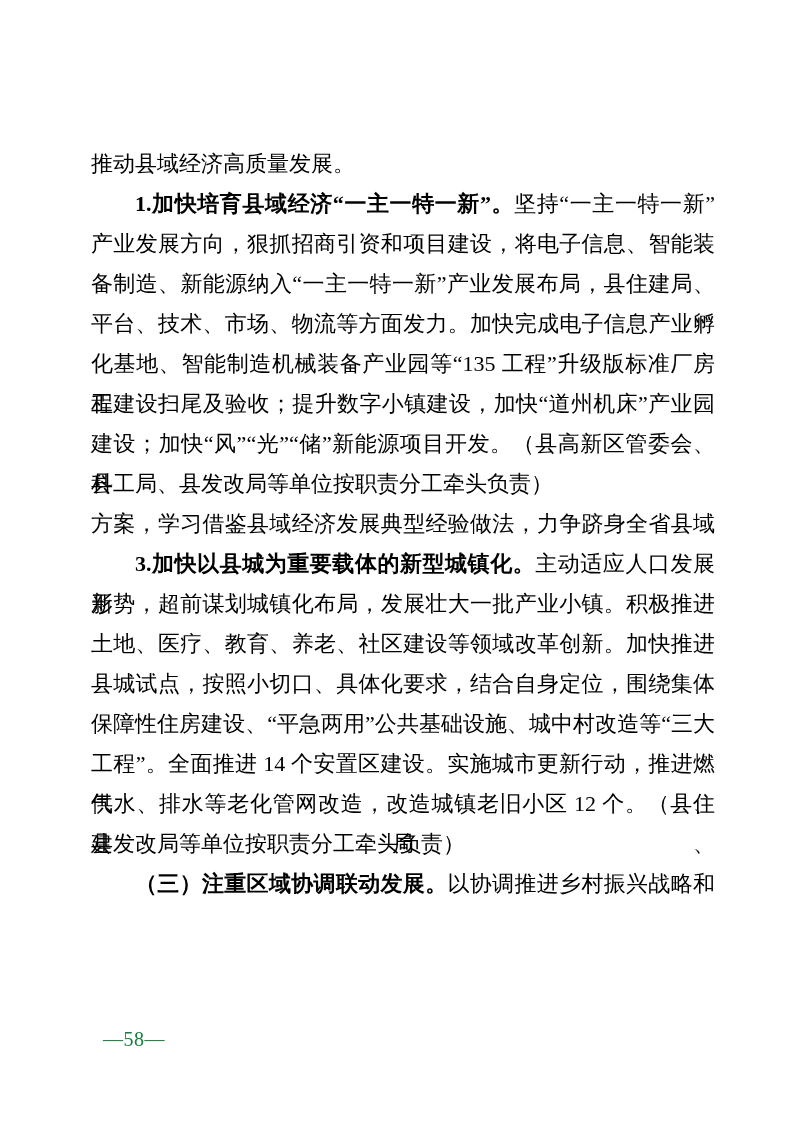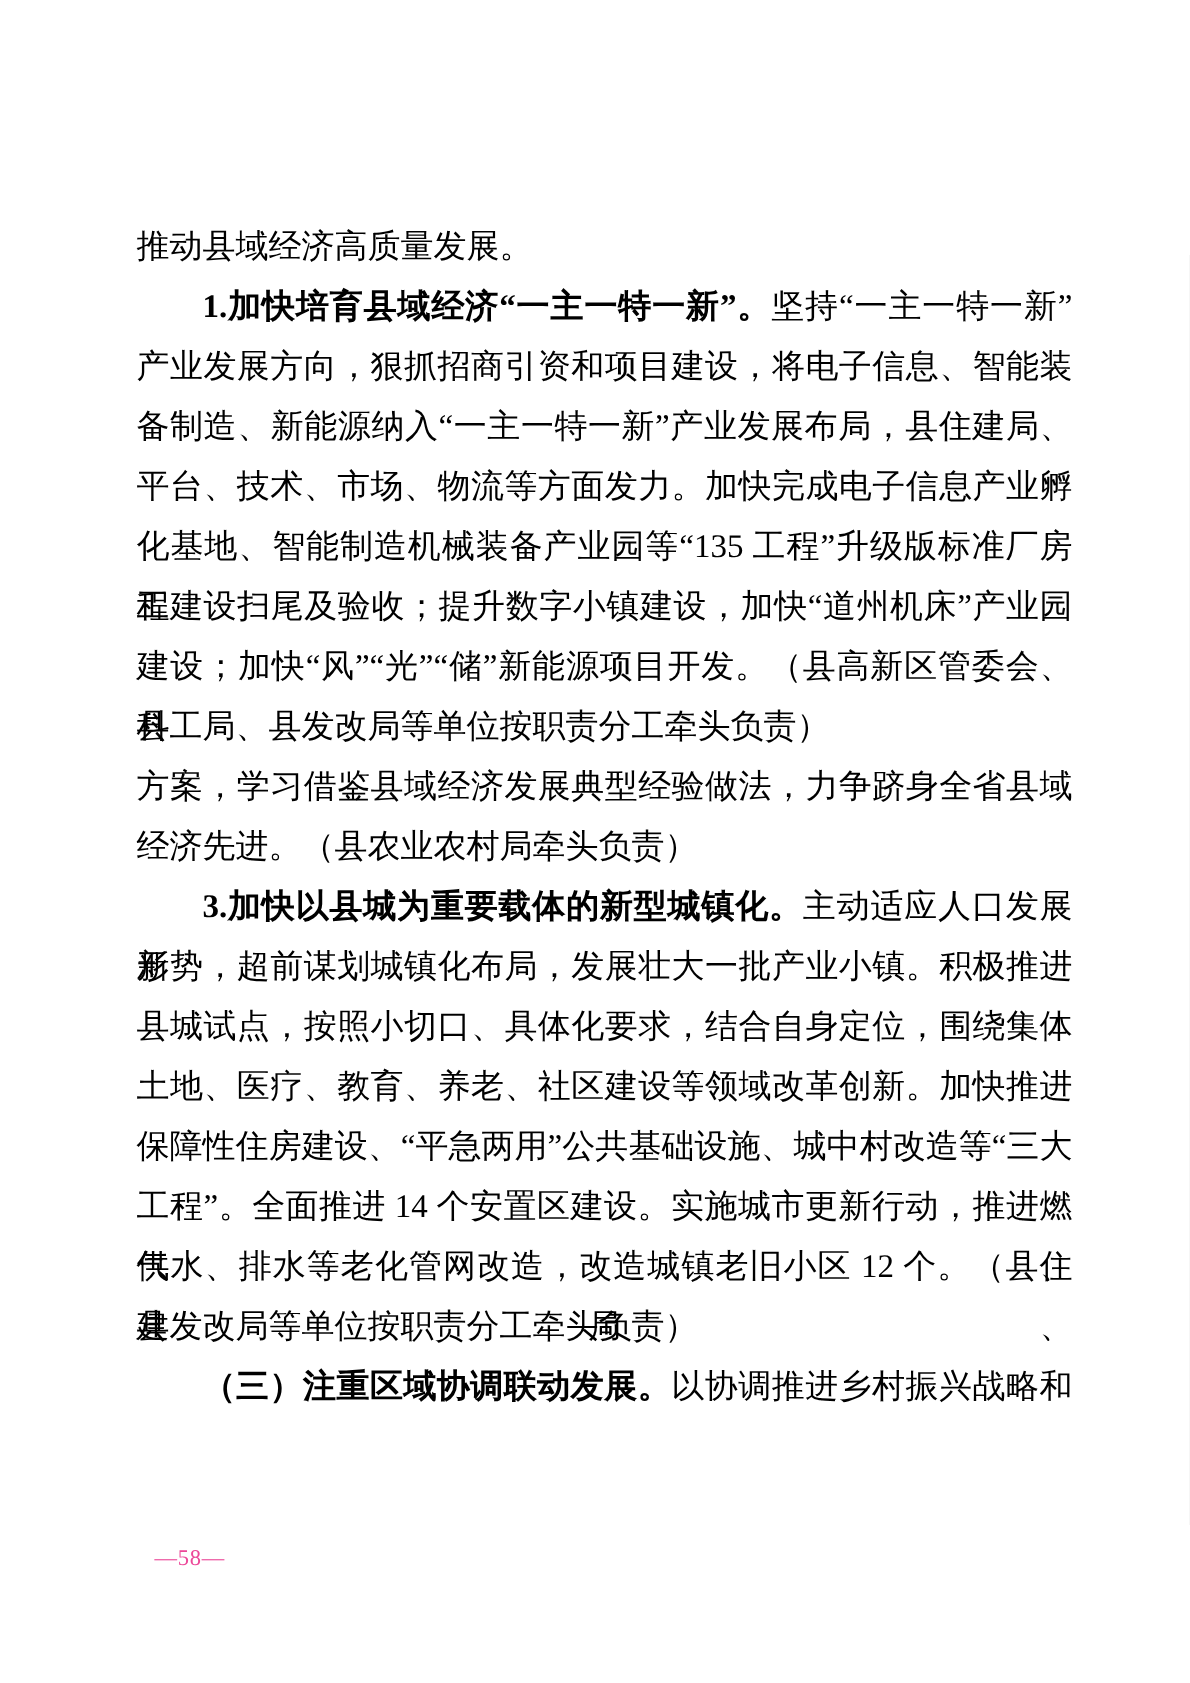--- a/index.html
+++ b/index.html
@@ -41,46 +41,45 @@
   }
   .line.indent {
     text-indent: 44px;
   }
   .seg { font-size: 22px; }
   .seg.bold { font-weight: bold; }
   .page-number {
     position: absolute;
     left: 103px;
     top: 1026px;
-    font-size: 15px;
+    font-size: 20px;
     line-height: 26px;
     letter-spacing: 0.5px;
-    color: #ec4899;
+    color: #15803d;
   }
 </style>
 </head>
 <body>
 
 <div class="page">
   <div class="doc-body">
       <div class="line"><span class="seg">推动县域经济高质量发展。</span></div>
       <div class="line indent fill"><span class="seg bold">1.加快培育县域经济“一主一特一新”。</span><span class="seg">坚持“一主一特一新”</span></div>
       <div class="line fill"><span class="seg">产业发展方向，狠抓招商引资和项目建设，将电子信息、智能装</span></div>
       <div class="line fill"><span class="seg">备制造、新能源纳入“一主一特一新”产业发展布局，县住建局、</span></div>
       <div class="line fill"><span class="seg">平台、技术、市场、物流等方面发力。加快完成电子信息产业孵</span></div>
       <div class="line fill"><span class="seg">化基地、智能制造机械装备产业园等“135 工程”升级版标准厂房工</span></div>
       <div class="line fill"><span class="seg">程建设扫尾及验收；提升数字小镇建设，加快“道州机床”产业园</span></div>
       <div class="line fill"><span class="seg">建设；加快“风”“光”“储”新能源项目开发。（县高新区管委会、县</span></div>
       <div class="line"><span class="seg">科工局、县发改局等单位按职责分工牵头负责）</span></div>
       <div class="line fill"><span class="seg">方案，学习借鉴县域经济发展典型经验做法，力争跻身全省县域</span></div>
-      <div class="line"><span class="seg">经济先进。（县农业农村局牵头负责）</span></div>
       <div class="line indent fill"><span class="seg bold">3.加快以县城为重要载体的新型城镇化。</span><span class="seg">主动适应人口发展新</span></div>
       <div class="line fill"><span class="seg">形势，超前谋划城镇化布局，发展壮大一批产业小镇。积极推进</span></div>
+      <div class="line fill"><span class="seg">土地、医疗、教育、养老、社区建设等领域改革创新。加快推进</span></div>
       <div class="line fill"><span class="seg">县城试点，按照小切口、具体化要求，结合自身定位，围绕集体</span></div>
-      <div class="line fill"><span class="seg">土地、医疗、教育、养老、社区建设等领域改革创新。加快推进</span></div>
       <div class="line fill"><span class="seg">保障性住房建设、“平急两用”公共基础设施、城中村改造等“三大</span></div>
       <div class="line fill"><span class="seg">工程”。全面推进 14 个安置区建设。实施城市更新行动，推进燃气、</span></div>
       <div class="line fill"><span class="seg">供水、排水等老化管网改造，改造城镇老旧小区 12 个。（县住建局、</span></div>
       <div class="line"><span class="seg">县发改局等单位按职责分工牵头负责）</span></div>
       <div class="line indent fill"><span class="seg bold">（三）注重区域协调联动发展。</span><span class="seg">以协调推进乡村振兴战略和</span></div>
     </div>
   <div class="page-number">—58—</div>
 </div>
 
 </body></html>

